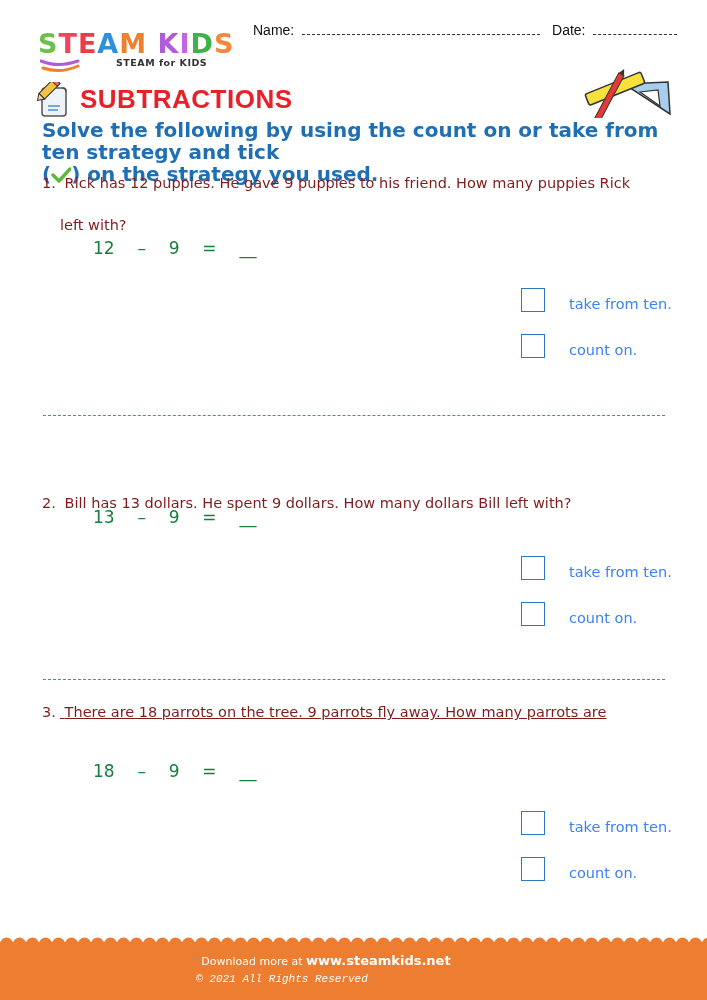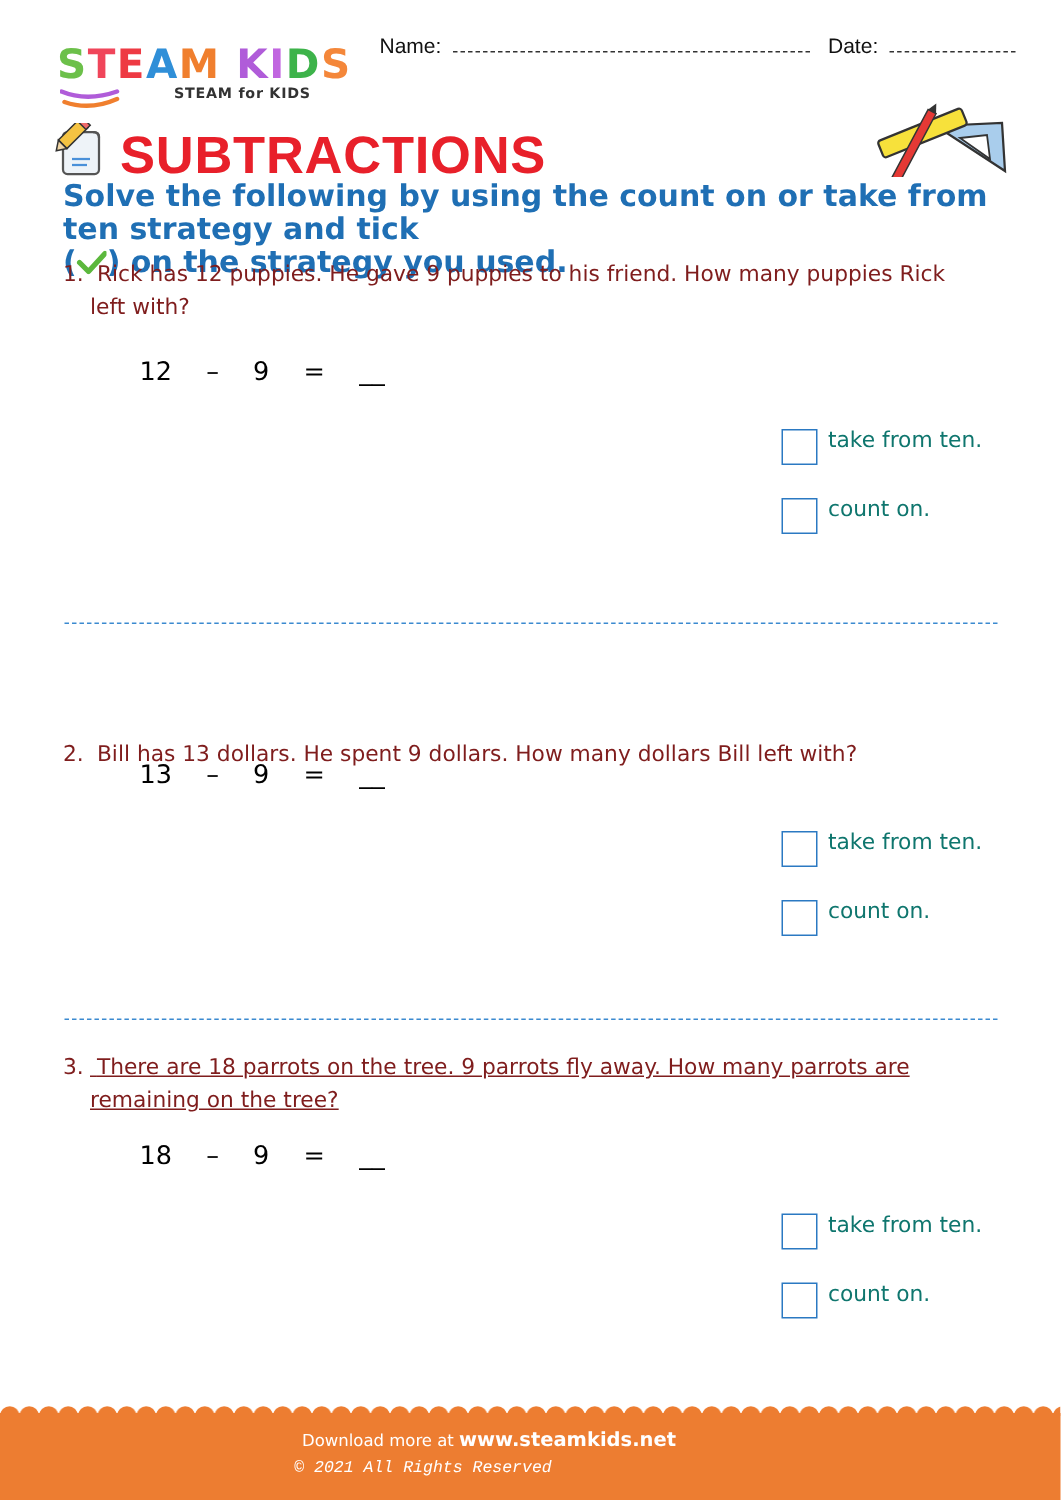--- a/index.html
+++ b/index.html
@@ -9,29 +9,29 @@
   .logo { left:38px; top:30px; width:200px; height:42px; }
   .logo-letters { position:absolute; left:0; top:0; font-family:"DejaVu Sans", sans-serif; font-weight:bold;
                   font-size:27px; letter-spacing:1px; line-height:28px; white-space:nowrap; }
   .logo-sub { position:absolute; left:38px; top:27px; font-size:9.5px; font-weight:bold; color:#333; letter-spacing:0.5px;
               font-family:"DejaVu Sans", sans-serif;padding-left:40px; }
   .logo-swoosh { position:absolute; left:2px; top:28px; }
   .name-line { left:253px; top:22px; font-family:"Liberation Sans", sans-serif; font-size:14px; color:#111; white-space:nowrap; }
   .dots { display:inline-block; border-bottom:1px dashed #333; vertical-align:baseline; height:10px; }
   .title-row { left:36px; top:82px; height:36px; }
   .title { position:absolute; left:44px; top:2px; font-family:"Liberation Sans", sans-serif; font-weight:bold;
-           font-size:35px; color:#e8202a; letter-spacing:0.5px; white-space:nowrap; }
+           font-size:26px; color:#e8202a; letter-spacing:0.5px; white-space:nowrap; }
   .tools { left:582px; top:62px; }
   .instructions { left:42px; top:119px; width:620px; font-family:"DejaVu Sans", sans-serif; font-weight:bold;
                   font-size:20px; line-height:22px; color:#1f6fb4; }
   .q-text { left:42px; width:625px; font-family:"DejaVu Sans", sans-serif; font-size:14.5px; line-height:22px; color:#7f1d1d; }
   .q-text .num { display:inline-block; width:18px; }
-  .q-text .indent { padding-left:18px; }
-  .eq { left:93px; font-family:"DejaVu Sans", sans-serif; font-size:17px; color:#000000; word-spacing:6px; white-space:pre; }
-  .opt { left:521px; height:26px; display:flex; align-items:flex-start; font-family:"DejaVu Sans", sans-serif; font-size:14.5px; color:#0f766e; }
+  .q-text .indent { padding-left:18px;margin-top:20px; }
+  .eq { left:93px; font-family:"DejaVu Sans", sans-serif; font-size:17px; color:#15803d; word-spacing:6px; white-space:pre; }
+  .opt { left:521px; height:26px; display:flex; align-items:flex-end; font-family:"DejaVu Sans", sans-serif; font-size:14.5px; color:#3b82f6;gap:17px; }
   .box { width:24px; height:24px; border:1.5px solid #2b79c2; box-sizing:border-box; margin-right:7px; background:#fff; }
   .divider { left:43px; width:622px; height:0; border-top:1.5px dashed #3b8ad0; }
   .footer { left:0; top:942px; width:707px; height:58px; background:#ed7d31; }
   .scallops { left:0; top:934px; width:707px; height:10px; }
   .footer-line1 { position:absolute; top:11px; left:0; width:652px; text-align:center; color:#fff;
                   font-family:"DejaVu Sans", sans-serif; font-size:11px; }
   .footer-line1 b { font-size:13px; }
   .footer-line2 { position:absolute; top:31px; left:0; width:564px; text-align:center; color:#fff;
                   font-family:Liberation Mono, monospace; font-style:italic; font-size:11px; }
 </style>
@@ -118,21 +118,20 @@
 </div>
 <div class="abs opt" style="top:600px;">
   <div class="box"></div>
   <span>count on.</span>
 </div>
 
 <div class="abs divider" style="top:679px;"></div>
 
 <div class="abs q-text" style="top:701px;text-decoration:underline;">
   <div><span class="num">3.</span> <span>There are 18 parrots on the tree. 9 parrots fly away. How many parrots are</span></div>
-  <div class="indent">remaining on the tree?</div>
 </div>
 <div class="abs eq" style="top:761px;">18  –  9  =  __</div>
 <div class="abs opt" style="top:809px;">
   <div class="box"></div>
   <span>take from ten.</span>
 </div>
 <div class="abs opt" style="top:855px;">
   <div class="box"></div>
   <span>count on.</span>
 </div>

